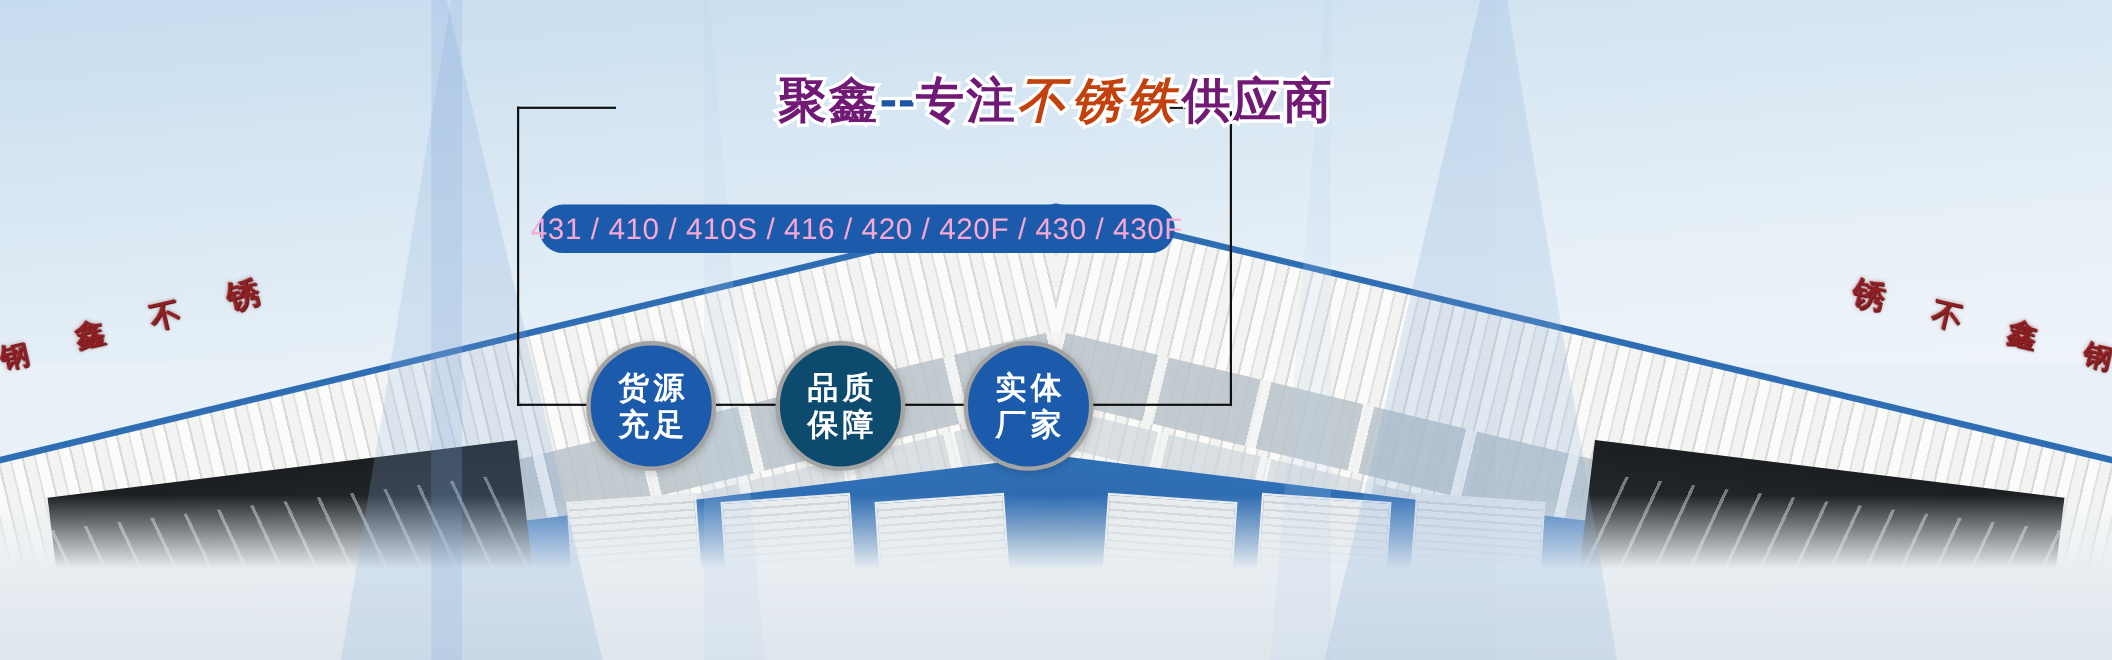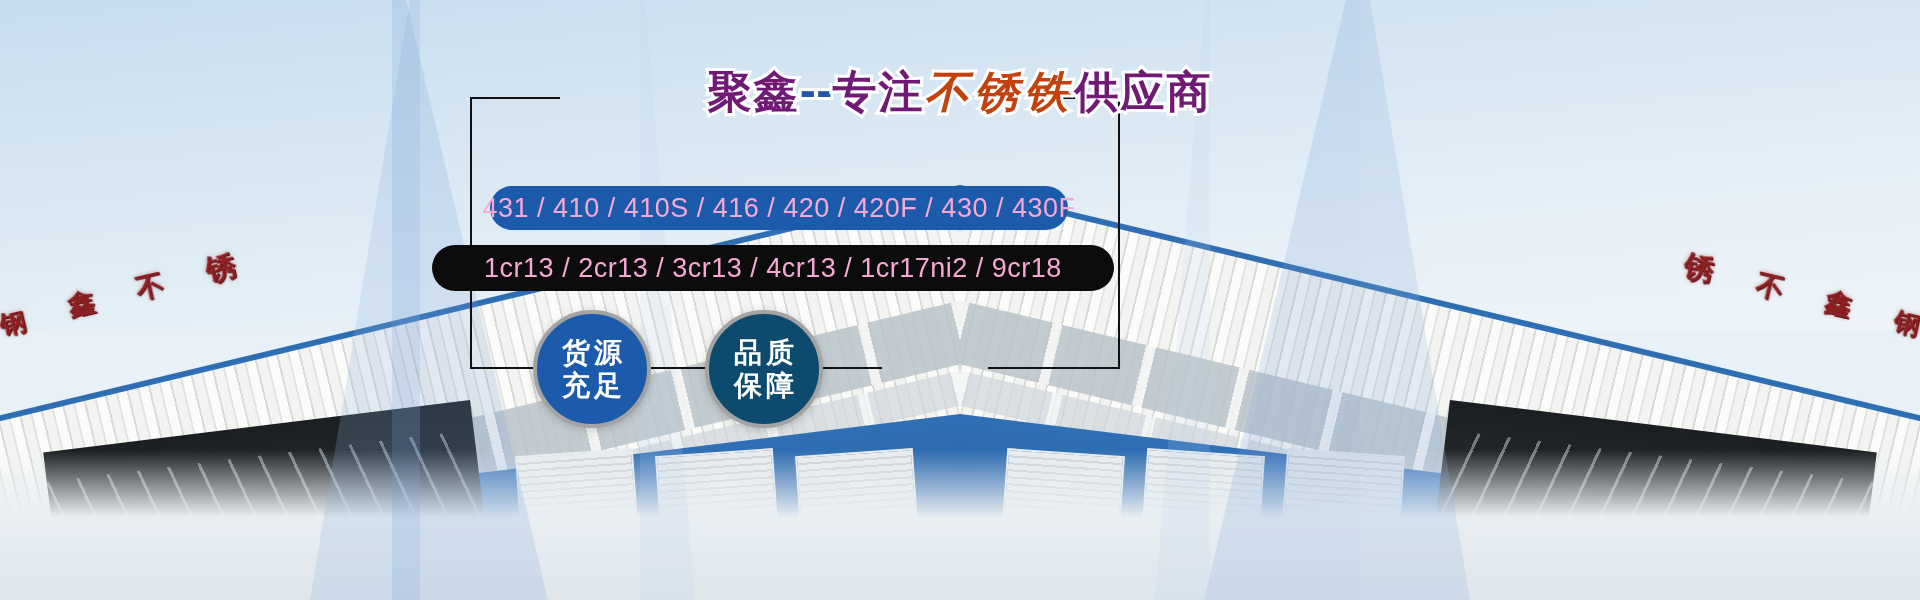--- a/index.html
+++ b/index.html
@@ -271,26 +271,29 @@
 
     <div class="fline" style="left:988px; top:367px; width:132px; height:2px;"></div>
   </div>
 
   <div class="headline">
     <span class="hl blue">聚鑫</span><span class="hl dash">--</span><span class="hl blue">专注</span><span class="hl green">不锈铁</span><span class="hl blue">供应商</span>
   </div>
 
   <div class="badge blue" style="left:490px; top:186px; width:578px; height:44px;">431 / 410 / 410S / 416 / 420 / 420F / 430 / 430F</div>
 
-  <div class="badge black" style="left:432px; top:245px; width:682px; height:46px;">1cr13 / 2cr13 / 3cr13 / 4cr13 / 1cr17ni2 / 9cr18</div>
 
   <div class="circle c-blue" style="left:533px; top:310px;">
     <span class="cl">货源</span>
     <span class="cl">充足</span>
   </div>
 
   <div class="circle c-green" style="left:705px; top:310px;">
     <span class="cl">品质</span>
     <span class="cl">保障</span>
   </div>
 
+  <div class="circle c-blue" style="left:876px; top:310px;">
+    <span class="cl">实体</span>
+    <span class="cl">厂家</span>
+  </div>
 
 </div>
 
 </body></html>

